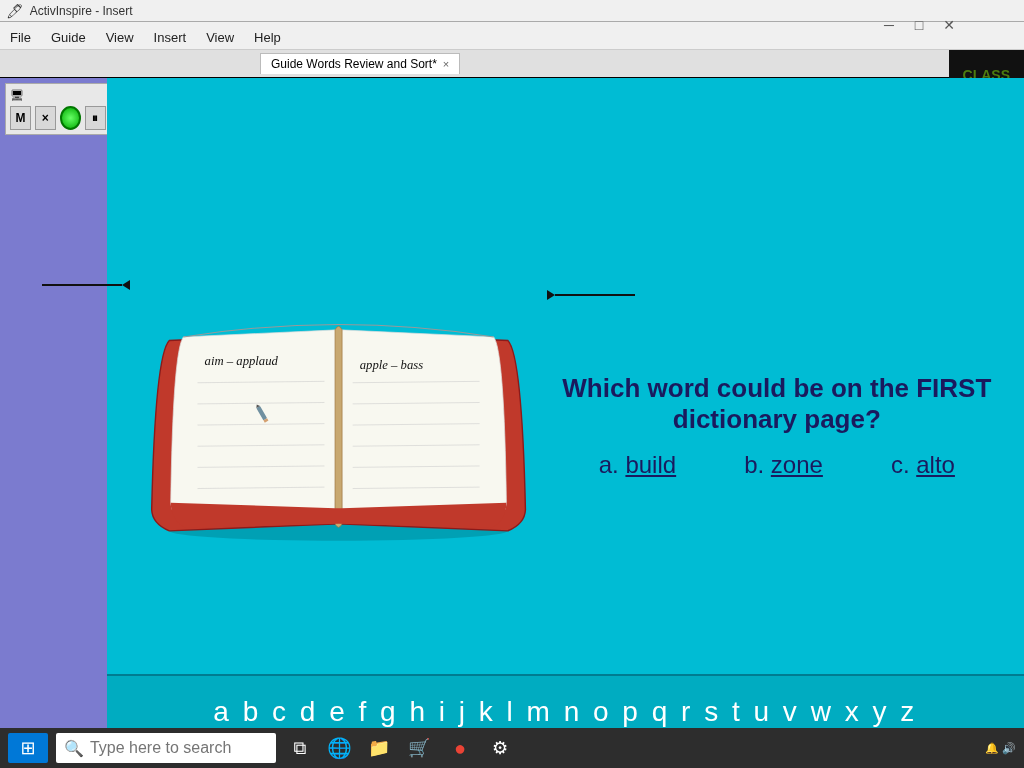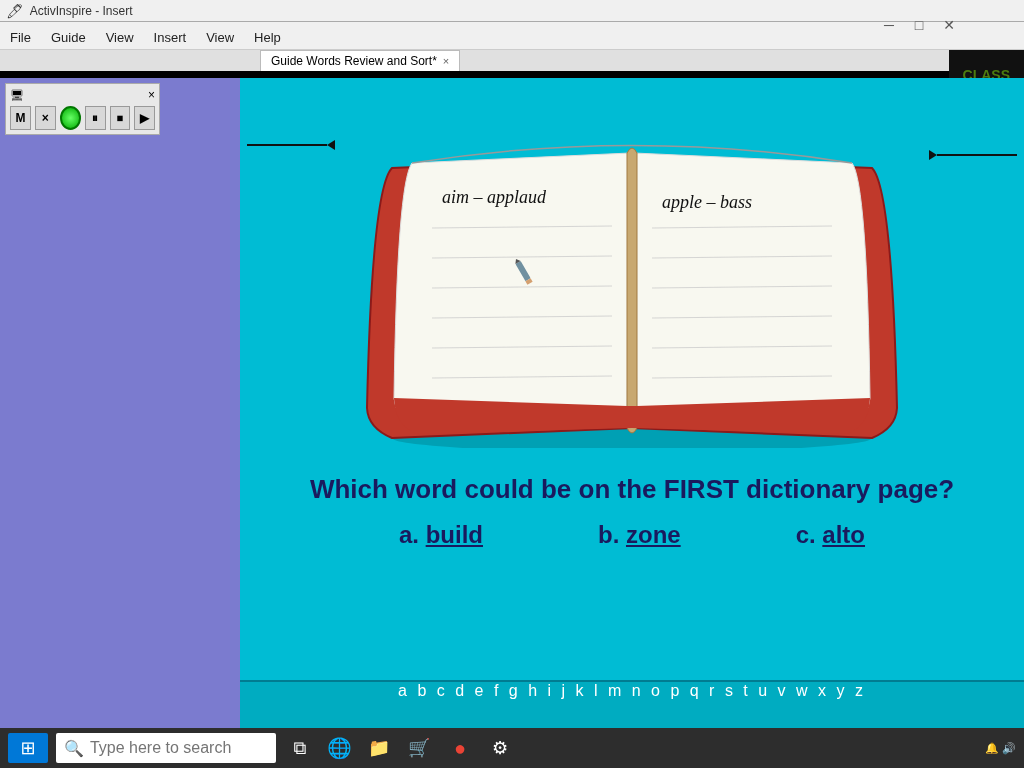--- a/index.html
+++ b/index.html
@@ -33,21 +33,21 @@
       color: #222;
     }
 
     
     #tabbar {
       height: 28px;
       background: #e0e0e0;
       display: flex;
       align-items: center;
       padding-left: 260px;
-      border-bottom: 7px solid #000000;
+      border-bottom: 1px solid #000000;
     }
     #tab-active {
       background: #fff;
       border: 1px solid #bbb;
       border-bottom: none;
       padding: 3px 10px;
       font-size: 12px;
       display: flex;
       align-items: center;
       gap: 6px;
@@ -127,21 +127,21 @@
       background: radial-gradient(circle, #6f6, #0a0);
       border-radius: 50%;
       border: 2px solid #070;
     }
 
     
     #content {
       flex: 1;
       background: #00bcd4;
       display: flex;
-      flex-direction: column;
+      flex-direction: row;
       align-items: center;
       padding: 20px 20px 0 20px;
       position: relative;
     }
 
     
     #book-container {
       position: relative;
       width: 600px;
       height: 340px;
@@ -162,45 +162,45 @@
     #question-text {
       font-size: 26px;
       font-weight: bold;
       color: #1a1a5e;
       margin-bottom: 16px;
       font-family: 'Comic Sans MS', cursive, sans-serif;
     }
     #answers {
       display: flex;
       justify-content: center;
-      gap: 115px;
+      gap: 68px;
       font-size: 24px;
       color: #1a1a5e;
       font-family: 'Comic Sans MS', cursive, sans-serif;
-      font-weight: bold;
+      font-weight: normal;
     }
     .answer-option {
       cursor: pointer;
     }
     .answer-underline {
       text-decoration: underline;
     }
 
     
     #alphabet-bar {
       position: absolute;
       bottom: 0;
       left: 0;
       right: 0;
       background: #00acc1;
-      height: 48px;
-      display: flex;
-      align-items: flex-start;
-      justify-content: center;
-      font-size: 16px;
+      height: 54px;
+      display: flex;
+      align-items: flex-end;
+      justify-content: center;
+      font-size: 28px;
       color: #fff;
       font-family: 'Comic Sans MS', cursive, sans-serif;
       letter-spacing: 3px;
       border-top: 2px solid #007c91;
     }
 
     
     #taskbar {
       position: fixed;
       bottom: 0;

